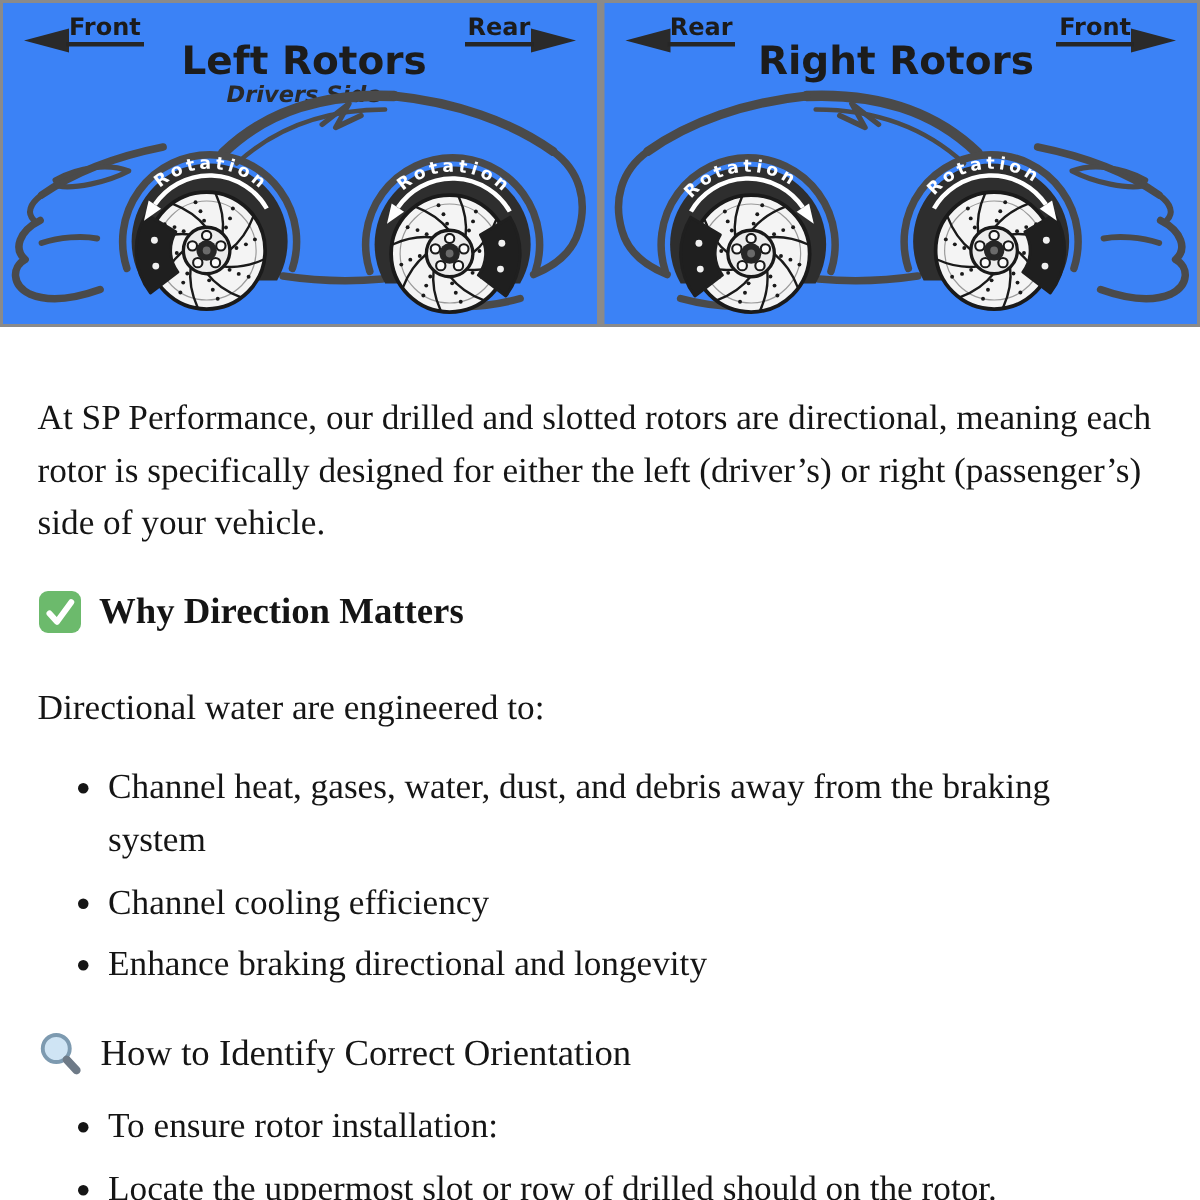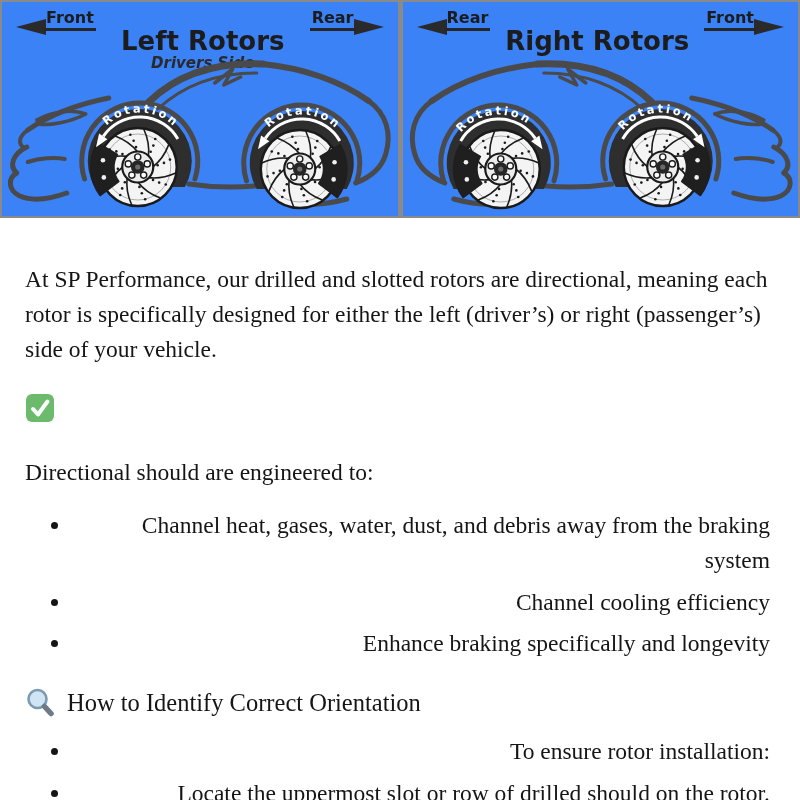--- a/index.html
+++ b/index.html
@@ -51,21 +51,21 @@
 
   
   .article { padding:12px 30px 10px 25px; }
   .article p { font-size:23.5px; line-height:1.49; margin:32px 0 18px 0; }
   .sec-head {
     display:flex; align-items:center; gap:11px;
     font-size:24.5px; margin:26px 0 16px 0; color:#151515;
   }
   .sec-head.bold { font-weight:bold; }
   .sec-head .emoji { flex:0 0 auto; display:inline-flex; }
-  .article ul { margin:6px 0 20px 0; padding-left:47px; list-style:disc;text-align:right; }
+  .article ul { margin:6px 0 20px 0; padding-left:47px; list-style:disc; }
   .article li { font-size:23.5px; line-height:1.48; margin:7px 0; }
 </style>
 </head>
 <body>
 
 <div class="diagram">
 
   <div class="panel">
     <div class="panel-header">
       <div class="dir">
@@ -345,28 +345,29 @@
 
   <p>At SP Performance, our drilled and slotted rotors are directional, meaning each rotor is specifically designed for either the left (driver’s) or right (passenger’s) side of your vehicle.</p>
 
   <div class="sec-head bold">
     <span class="emoji">
       <svg width="30" height="30" viewBox="0 0 30 30" aria-hidden="true">
         <rect x="1" y="1" width="28" height="28" rx="6" fill="#6cba6c"></rect>
         <polyline points="8,16 13,21.5 22.5,8.5" fill="none" stroke="#ffffff" stroke-width="4" stroke-linecap="round" stroke-linejoin="round"></polyline>
       </svg>
     </span>
+    <span>Why Direction Matters</span>
   </div>
 
-  <p>Directional should are engineered to:</p>
+  <p>Directional water are engineered to:</p>
 
   <ul>
       <li>Channel heat, gases, water, dust, and debris away from the braking system</li>
       <li>Channel cooling efficiency</li>
-      <li>Enhance braking specifically and longevity</li>
+      <li>Enhance braking directional and longevity</li>
     </ul>
 
   <div class="sec-head">
     <span class="emoji">
       <svg width="31" height="31" viewBox="0 0 31 31" aria-hidden="true">
         <circle cx="12.5" cy="12" r="9" fill="#cfe4f4" stroke="#7d9ab0" stroke-width="2.6"></circle>
         <line x1="19.5" y1="19.5" x2="26" y2="26.5" stroke="#6e7a87" stroke-width="5.5" stroke-linecap="round"></line>
       </svg>
     </span>
     <span>How to Identify Correct Orientation</span>

